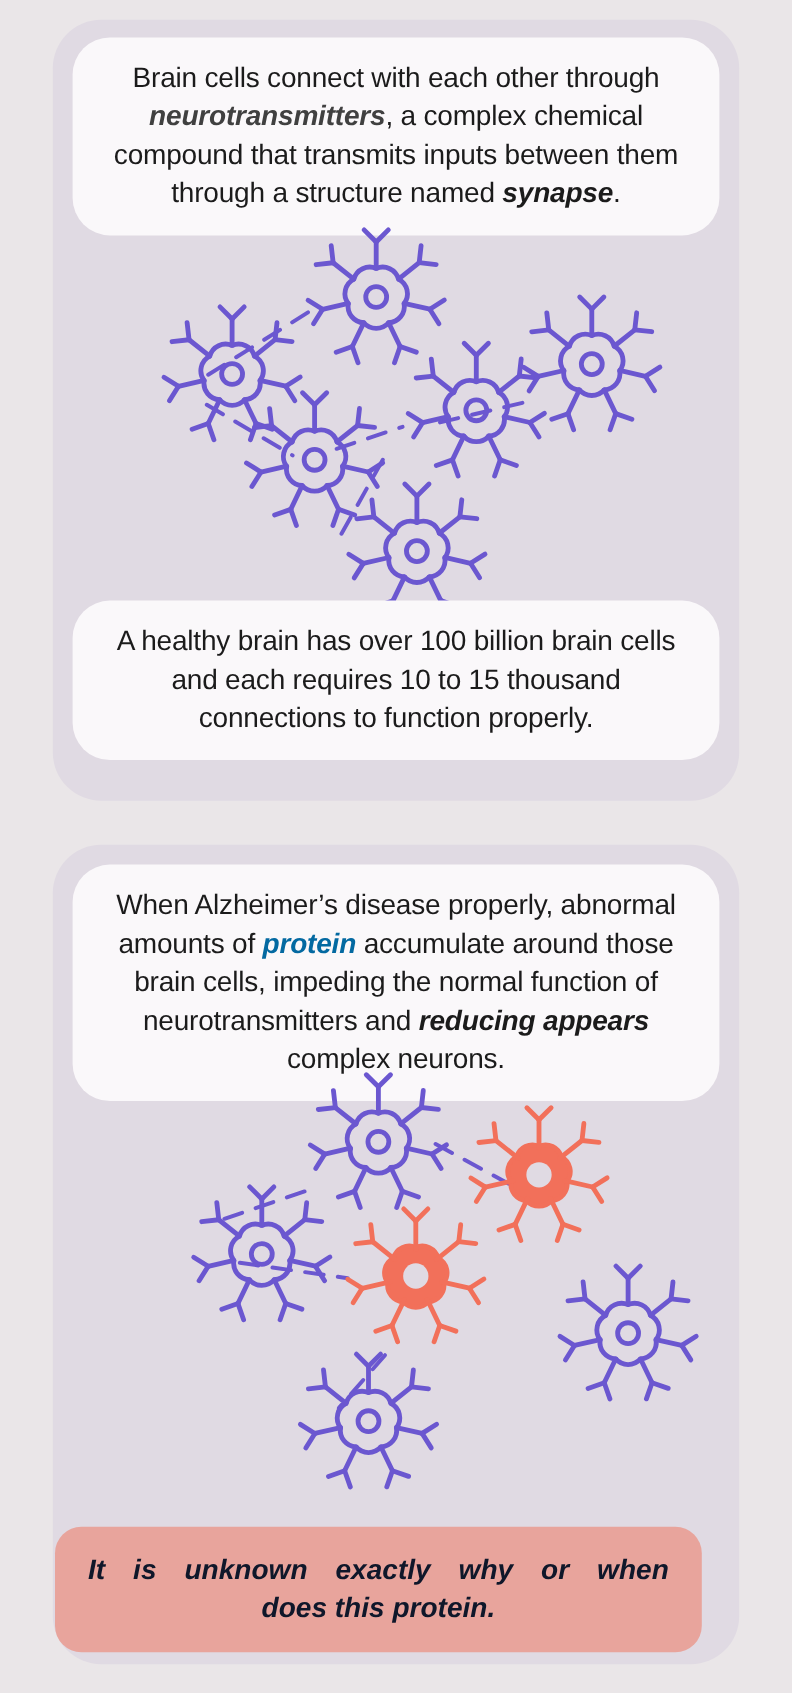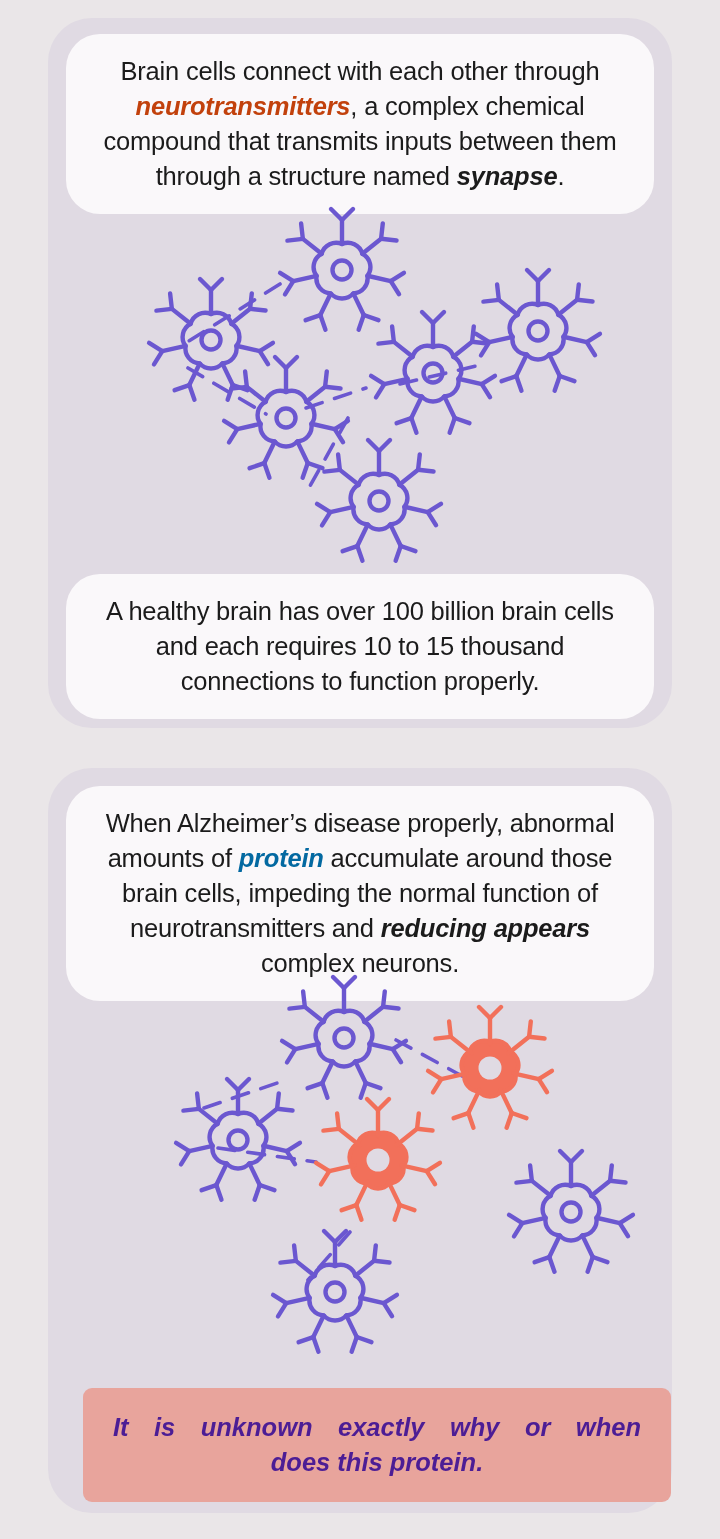--- a/index.html
+++ b/index.html
@@ -27,35 +27,35 @@
     border-radius:34px;
     padding:20px 26px;
     text-align:center;
     color:#1b1b1b;
     font-size:25.5px;
     line-height:35px;
     letter-spacing:-0.2px;
   }
   .card p{ margin:0; }
 
-  .accent-purple{ color:#c2410c; font-weight:bold; font-style:italic; }
+  .accent-purple{ color:#404040; font-weight:bold; font-style:italic; }
   .accent-salmon{ color:#0369a1; font-weight:bold; font-style:italic; }
   .bi{ font-weight:bold; font-style:italic;margin-top:17px; }
 
   #card-intro{ top:16px; }
-  #card-stats{ top:556px; }
+  #card-stats{ top:528px; }
   #card-disease{ top:18px; }
 
   .banner{
     position:absolute;
-    left:35px; width:588px;
+    left:2px; width:588px;
     background:#e8a49c;
-    border-radius:9px;
+    border-radius:24px;
     padding:22px 30px;
-    color:#4c1d95;
+    color:#0f172a;
     font-size:25.5px;
     line-height:35px;
     font-weight:bold;
     font-style:italic;
     text-align:justify;
   }
   #banner-unknown{ top:620px; }
   #banner-unknown .line1{ text-align:justify; text-align-last:justify; }
   #banner-unknown .line2{ text-align:center; }
 

